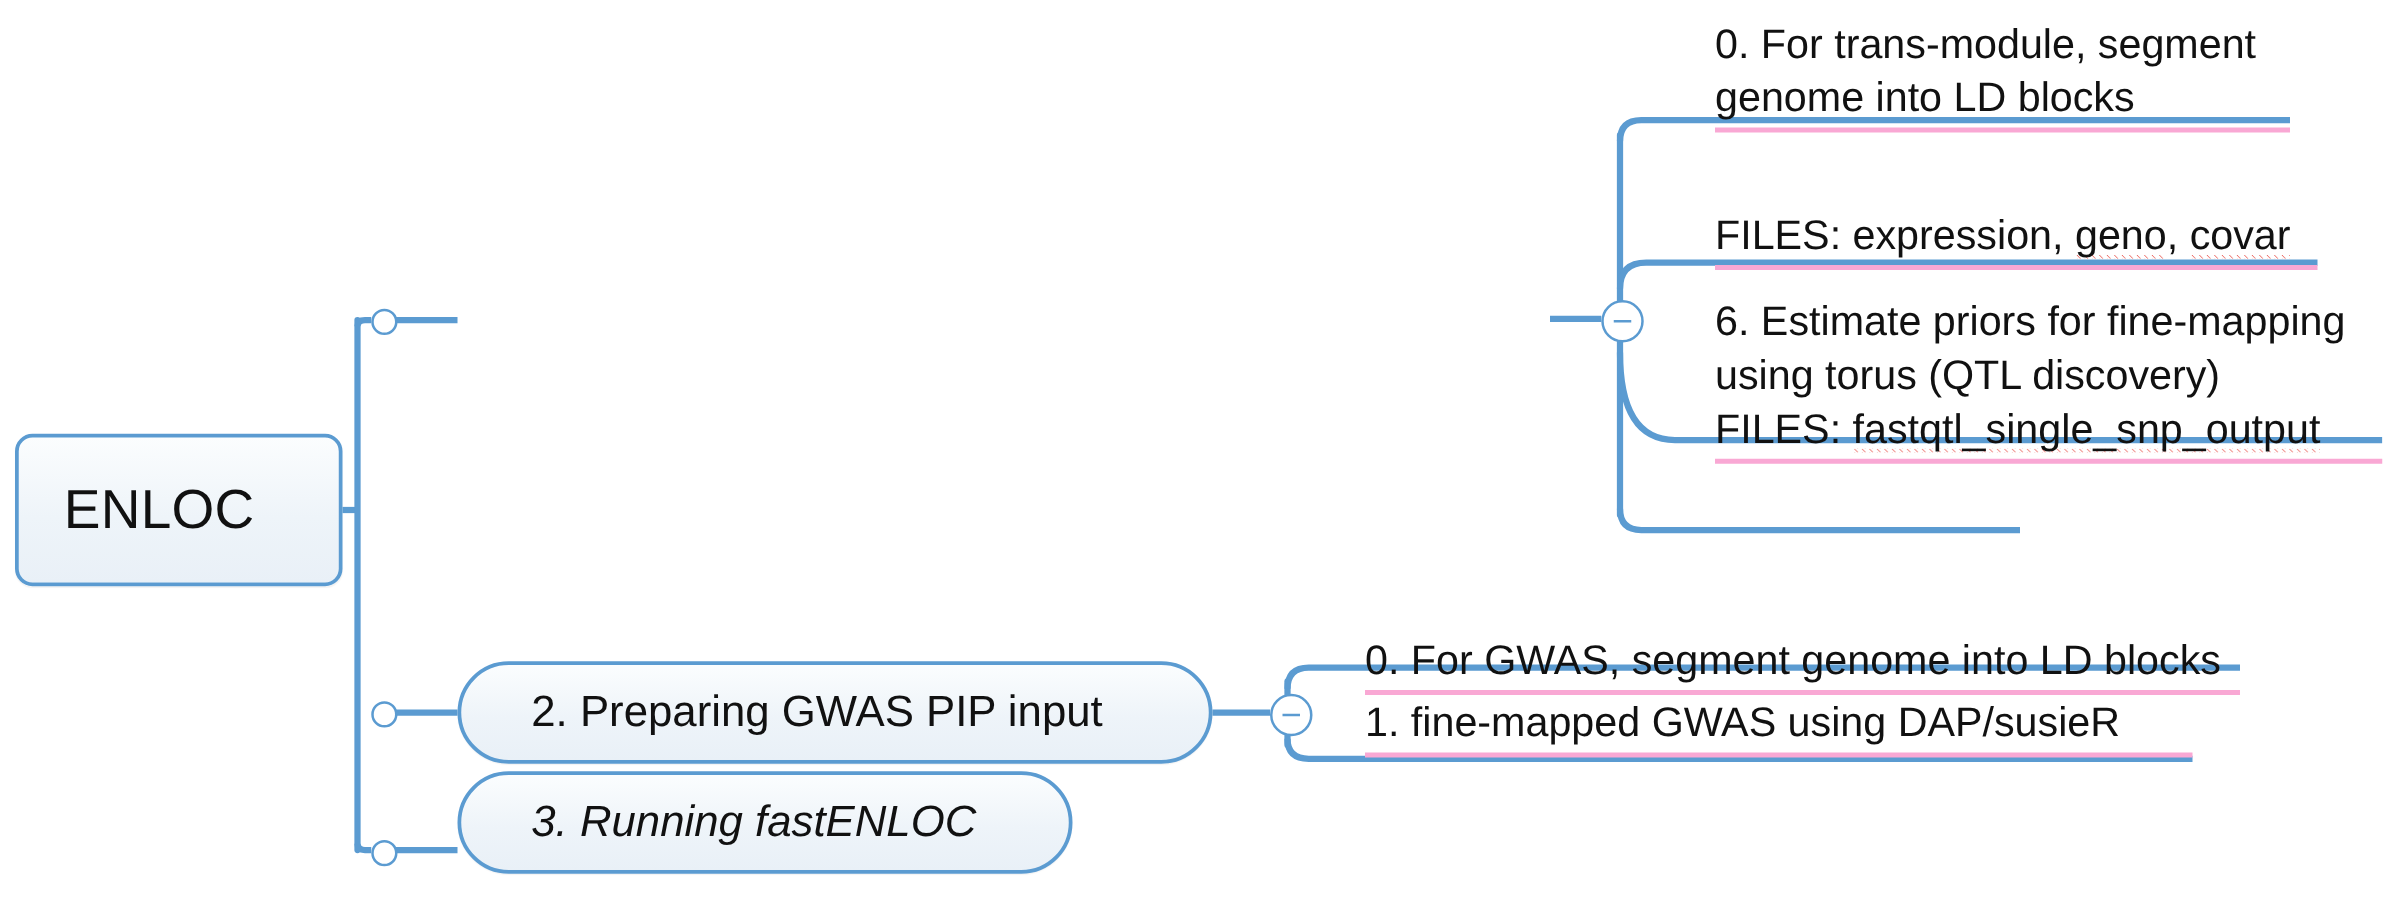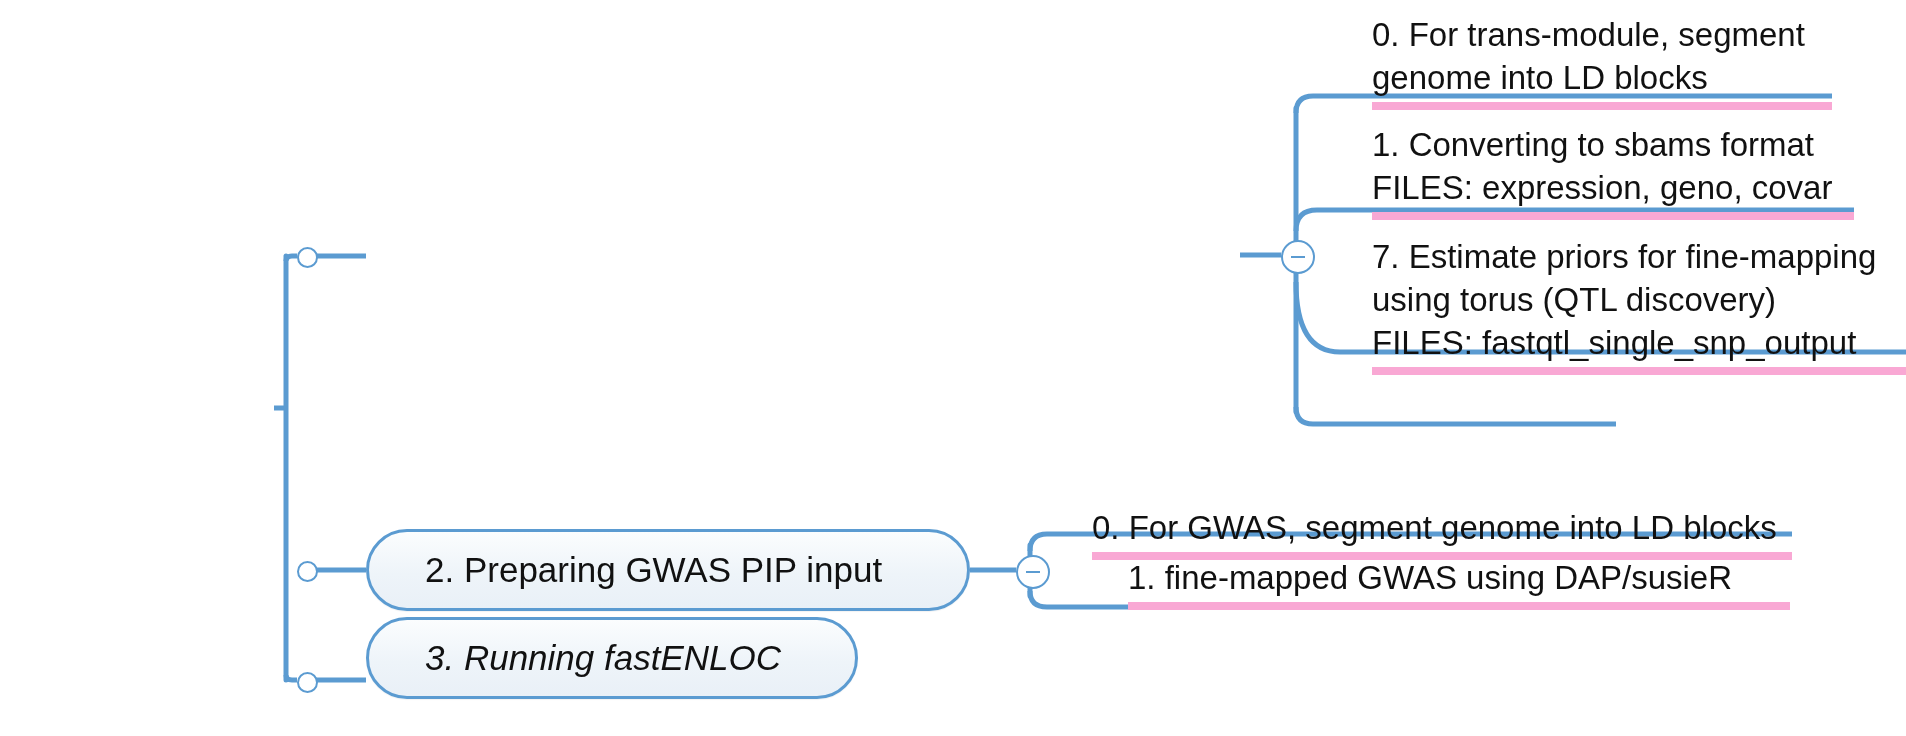--- a/index.html
+++ b/index.html
@@ -91,32 +91,32 @@
     font-style: italic;
   }
 
   
   .leaf {
     position: absolute;
     font-size: 33px;
     line-height: 1.30;
     color: #111111;
     white-space: pre-line;
-    border-bottom: 8px solid #f9a8d4;
+    border-bottom: 4px solid #f9a8d4;
     padding-bottom: 2px;
     box-sizing: border-box;
   }
 
   .leaf.l0 { left: 1372px; top: 14px;  width: 460px; }
   .leaf.l1 { left: 1372px; top: 124px; width: 482px; }
   .leaf.l2 { left: 1372px; top: 236px; width: 540px; }
   .leaf.l3 { left: 1372px; top: 379px; width: 244px; }
 
   .leaf.g0 { left: 1092px; top: 487px; width: 700px; margin-top: 20px; }
-  .leaf.g1 { left: 1092px; top: 557px; width: 662px; margin-left: 36px; }
+  .leaf.g1 { left: 1092px; top: 557px; width: 662px; }
 
   
   .misspell {
     text-decoration: none;
     background-repeat: repeat-x;
     background-position: 0 100%;
     background-size: 6px 3px;
     background-image: linear-gradient(
       45deg, transparent 45%, #e8554e 45%, #e8554e 55%, transparent 55%);
     padding-bottom: 1px;
@@ -191,42 +191,43 @@
 
     <line x1="970" y1="570" x2="1016" y2="570" stroke-width="5"></line>
 
     <path d="M 1030 545 L 1030 596" stroke-width="5" stroke-linecap="round"></path>
 
     <path d="M 1030 551 Q 1030 534 1047 534 L 1092 534 L 1792 534" stroke-width="5"></path>
 
     <path d="M 1030 591 Q 1030 607 1047 607 L 1092 607 L 1754 607" stroke-width="5"></path>
   </svg>
 
+  <div class="node root">ENLOC</div>
 
   <div class="bullet u1"></div>
   <div class="bullet u2"></div>
   <div class="bullet u3"></div>
 
 
   <div class="node branch b2">2. Preparing GWAS PIP input</div>
 
   <div class="node branch b3">3. Running fastENLOC</div>
 
   <div class="toggle t1">
     <span class="bar"></span>
   </div>
   <div class="toggle t2">
     <span class="bar"></span>
   </div>
 
   <div class="leaf l0">0. For trans-module, segment
 genome into LD blocks</div>
 
-  <div class="leaf l1"><span><span>1. Converting to </span><span class="misspell">sbams</span><span> format</span></span><br><span><span>FILES: expression, </span><span class="misspell">geno</span><span>, </span><span class="misspell">covar</span></span></div>
-
-  <div class="leaf l2"><span>7. Estimate priors for fine-mapping</span><br><span>using torus (QTL discovery)</span><br><span><span>FILES: </span><span class="misspell">fastqtl_single_snp_output</span></span></div>
+  <div class="leaf l1"><br><span><span>FILES: expression, </span><span class="misspell">geno</span><span>, </span><span class="misspell">covar</span></span></div>
+
+  <div class="leaf l2"><span>6. Estimate priors for fine-mapping</span><br><span>using torus (QTL discovery)</span><br><span><span>FILES: </span><span class="misspell">fastqtl_single_snp_output</span></span></div>
 
 
   <div class="leaf g0">0. For GWAS, segment genome into LD blocks</div>
 
   <div class="leaf g1">1. fine-mapped GWAS using DAP/susieR</div>
 
 </div>
 
 </body></html>

